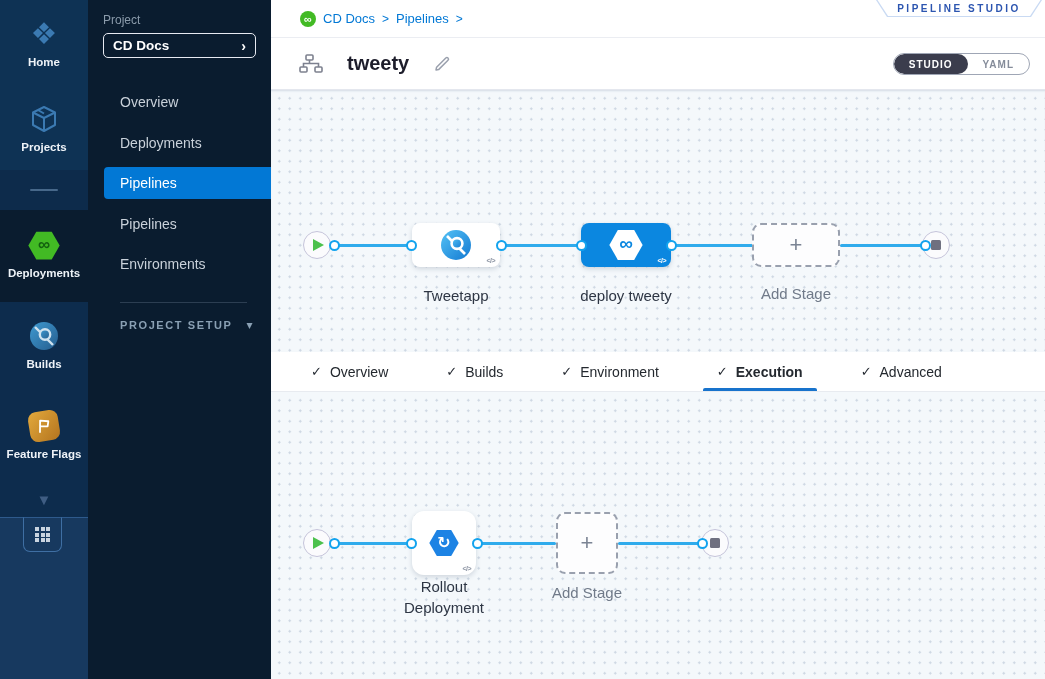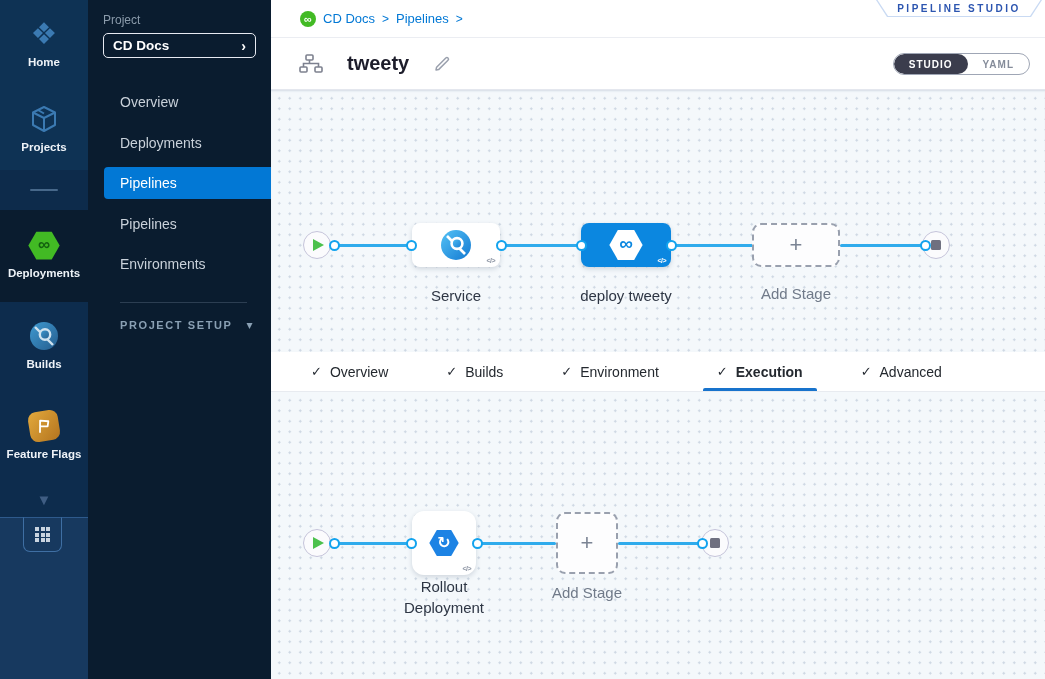--- a/index.html
+++ b/index.html
@@ -320,21 +320,21 @@
 
       <div class="add-node" style="left:481px; top:133px; width:88px; height:44px;">
         <span class="plus">+</span>
       </div>
 
       <div class="port" style="left:648.5px; top:149.5px;"></div>
       <div class="terminal" style="left:651px; top:141px;">
         <span class="end-sq"></span>
       </div>
 
-      <div class="node-label" style="left:185px; top:197px;">Service</div>
+      <div class="node-label" style="left:185px; top:197px;">Tweetapp</div>
       <div class="node-label" style="left:355px; top:197px;">deploy tweety</div>
       <div class="node-label muted" style="left:525px; top:195px;">Add Stage</div>
     </div>
 
     <div class="tabs">
       <div class="tab">
         <span class="chk">✓</span>
         <span class="lbl">Overview</span>
       </div>
       <div class="tab">

